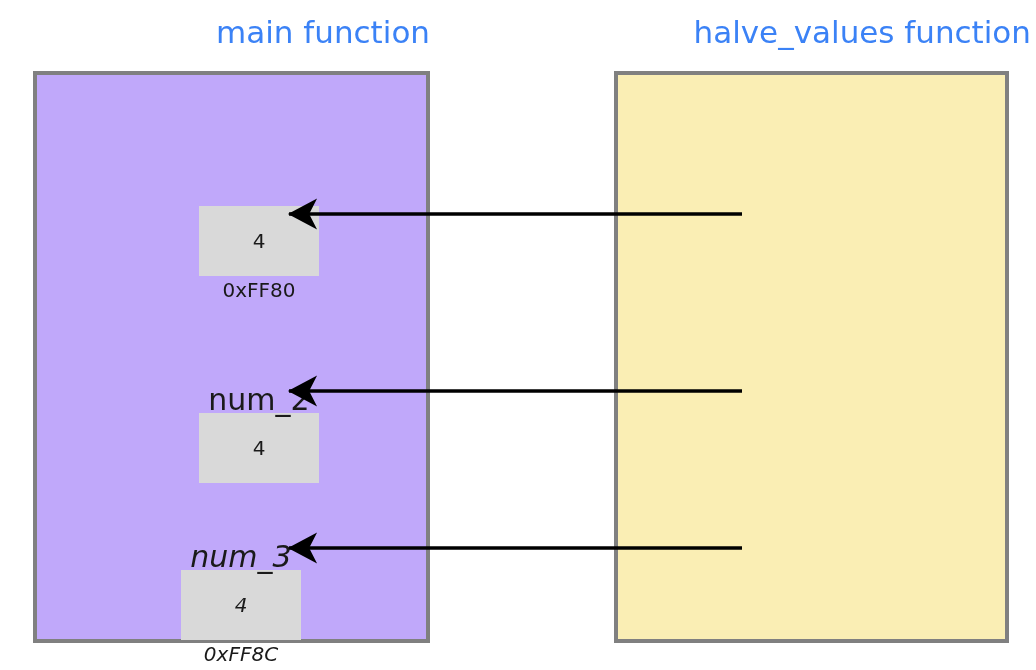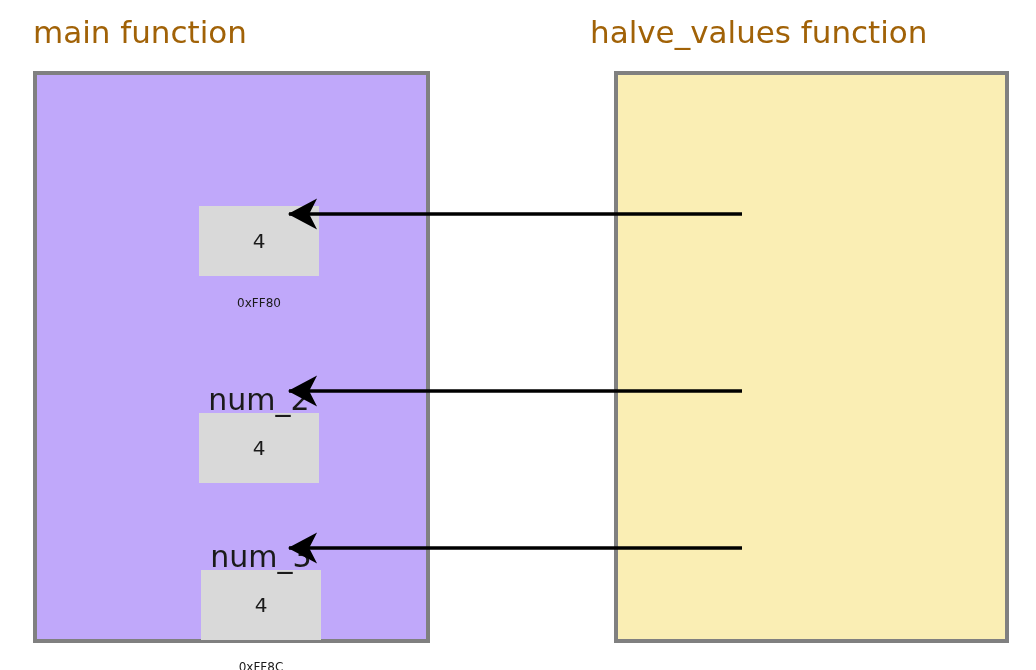--- a/index.html
+++ b/index.html
@@ -16,23 +16,23 @@
     height: 670px;
     background: #ffffff;
     overflow: hidden;
   }
 
   
   .panel-title {
     position: absolute;
     font-size: 31px;
     font-weight: 400;
-    color: #a16207;
+    color: #3b82f6;
     white-space: nowrap;
-    text-align: left;
+    text-align: right;
     letter-spacing: 0px;
   }
   #title-main  { left: 33px;  top: 14px; width: 397px; }
   #title-halve { left: 590px; top: 14px; width: 441px; }
 
   
   .panel {
     position: absolute;
     border: 4px solid #808080;
     box-sizing: border-box;
@@ -70,31 +70,31 @@
     justify-content: center;
     box-sizing: border-box;
   }
   .var-value {
     font-size: 20px;
     color: #1a1a1a;
     font-family: "DejaVu Sans", sans-serif;
     white-space: nowrap;
   }
   .var-addr {
-    font-size: 12px;
+    font-size: 20px;
     color: #1a1a1a;
     text-align: center;
-    margin-top: 20px;
+    margin-top: 2px;
     white-space: nowrap;
   }
 
   
   #g-main-1 { left: 122px; top: 133px; }
   #g-main-2 { left: 122px; top: 310px; }
-  #g-main-3 { left: 124px; top: 467px; }
+  #g-main-3 { left: 104px; top: 467px; font-style: italic; }
 
   
   #arrows {
     position: absolute;
     left: 0; top: 0;
     width: 1036px; height: 670px;
     pointer-events: none;
   }
 </style>
 </head>

